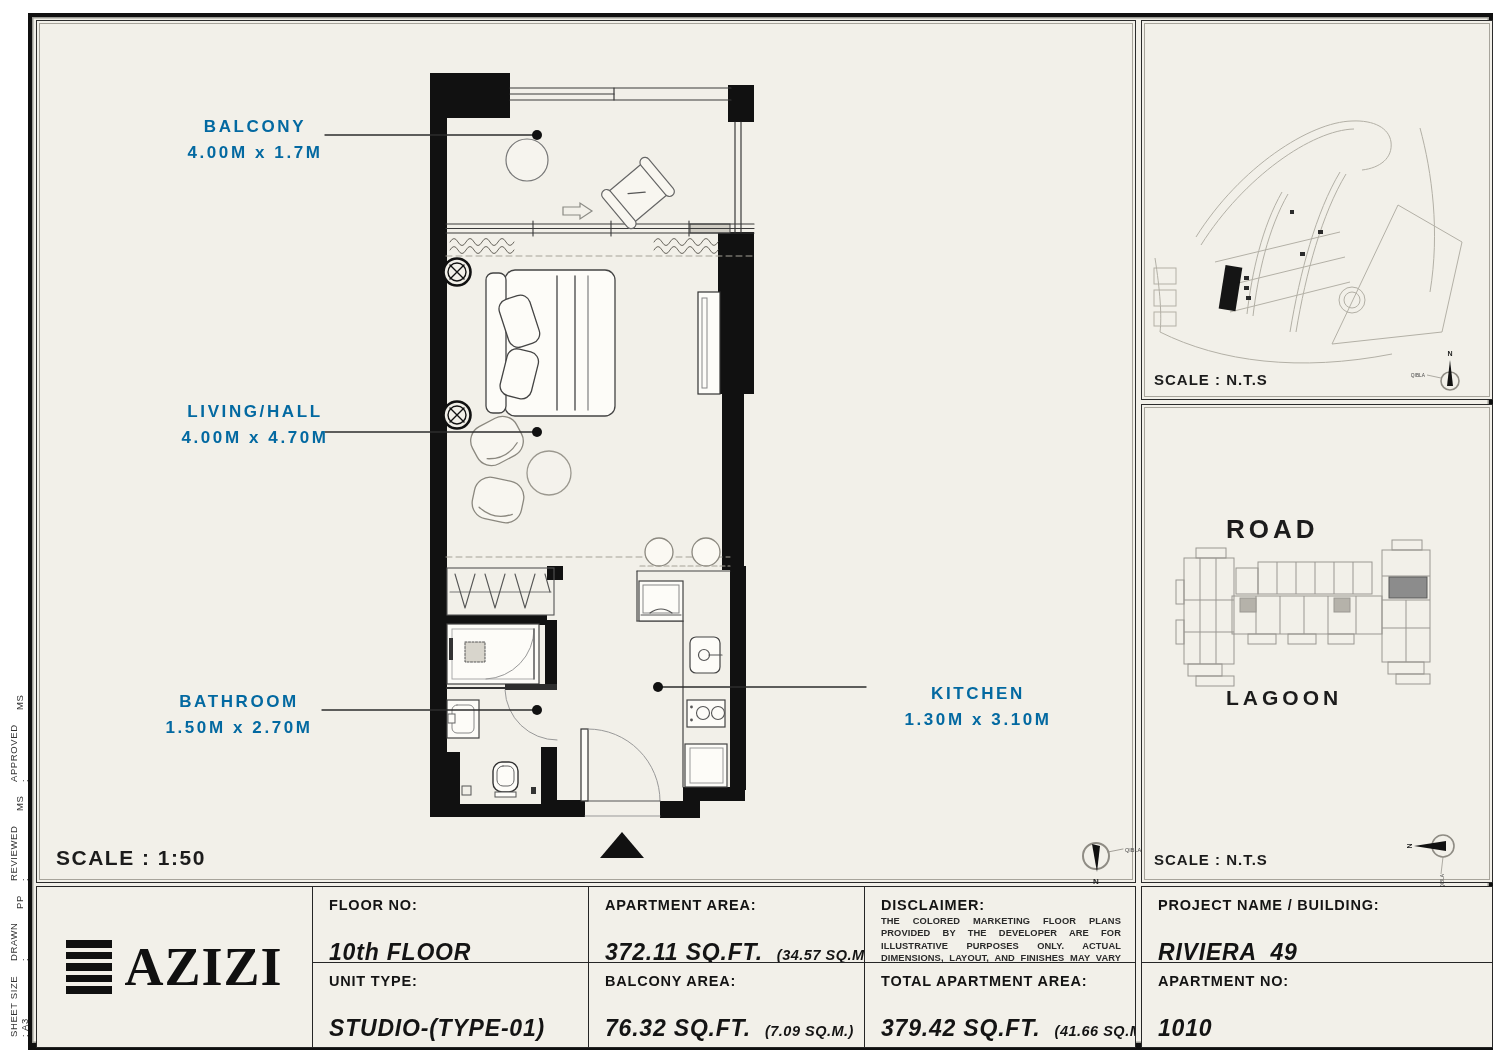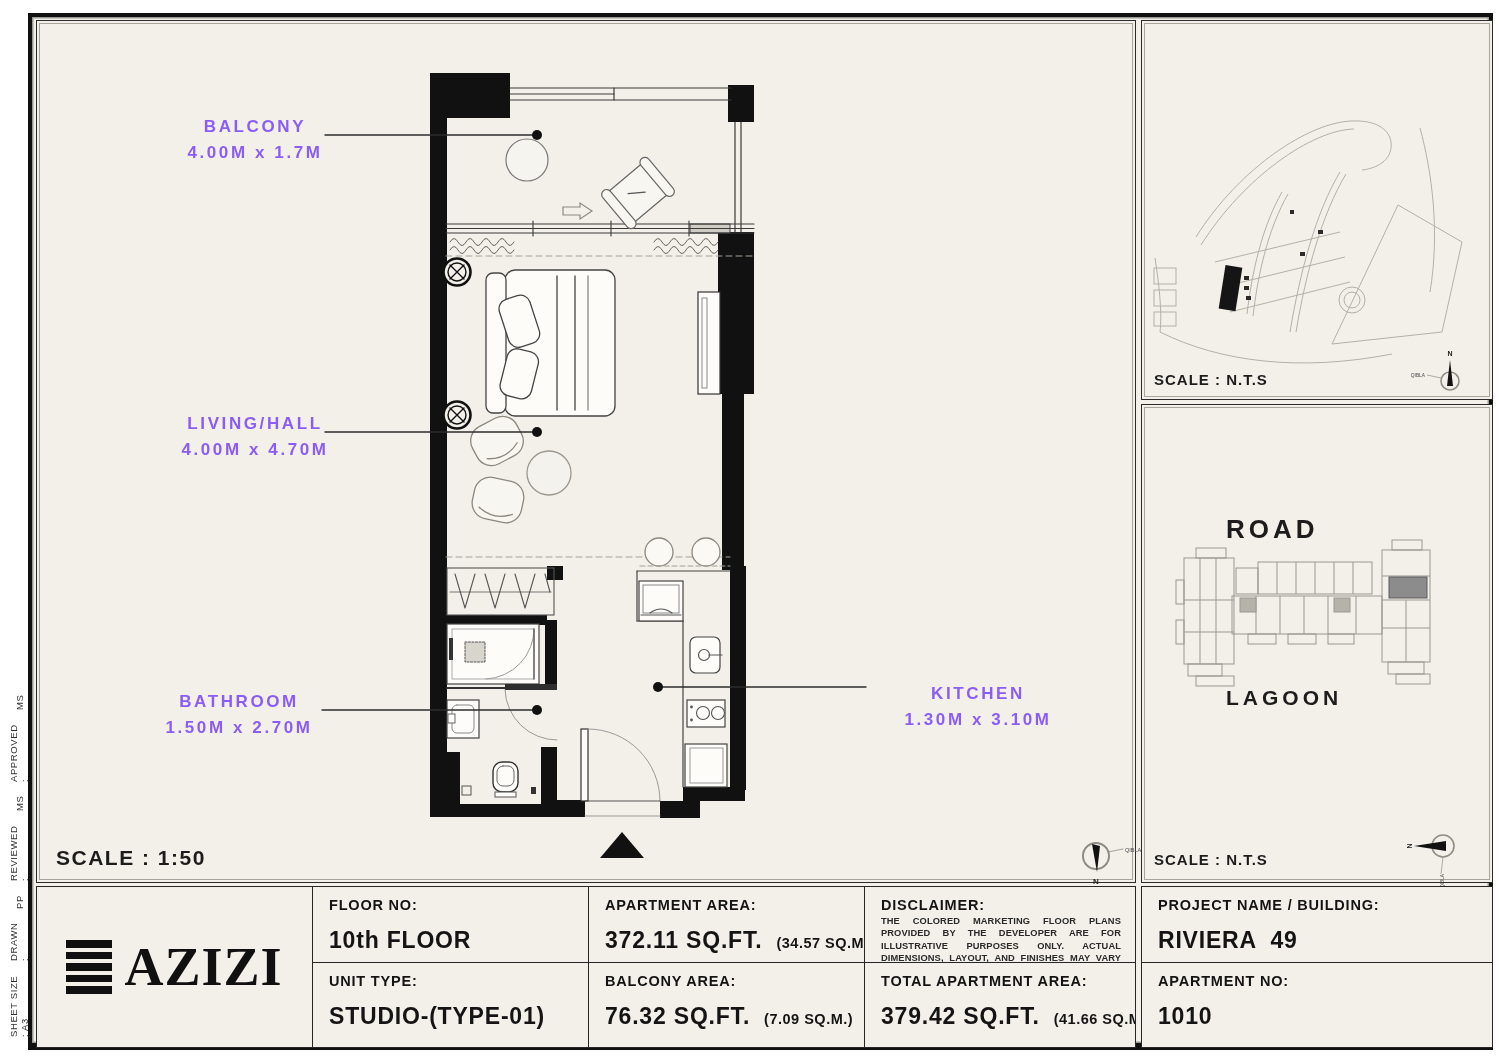--- a/index.html
+++ b/index.html
@@ -5,39 +5,39 @@
   html,body{margin:0;padding:0;background:#ffffff;}
   .page{position:relative;width:1500px;height:1061px;background:#ffffff;
         font-family:"Liberation Sans",sans-serif;color:#141414;overflow:hidden;}
   .frame{position:absolute;left:28px;top:13px;width:1457px;height:1026px;
          border:4px solid #101010;border-bottom-width:7px;background:#f2f0e9;
          box-shadow:inset 0 0 0 1.5px #9a9a94;}
   .panel{position:absolute;background:#f2f0e9;border:1.5px solid #2b2b2b;}
   .panel::after{content:"";position:absolute;inset:2px;border:1px solid #a7a49b;pointer-events:none;}
   svg.draw{position:absolute;left:0;top:0;z-index:3;}
   .lbl{position:absolute;z-index:4;text-align:center;font-weight:700;
-       font-size:17px;line-height:1.5;letter-spacing:2.6px;color:#8b5cf6;}
+       font-size:17px;line-height:1.5;letter-spacing:2.6px;color:#0369a1;}
   .scaletxt{position:absolute;z-index:4;font-weight:700;color:#1c1c1c;}
   .s150{left:56px;top:846px;font-size:21px;letter-spacing:1.5px;}
   .snts-top{left:1154px;top:371px;font-size:15px;letter-spacing:1px;}
   .snts-bot{left:1154px;top:851px;font-size:15px;letter-spacing:1px;}
   .road{left:1226px;top:514px;width:180px;font-size:26px;letter-spacing:4px;}
   .lagoon{left:1226px;top:686px;width:180px;font-size:21px;letter-spacing:4px;}
   
   .tbl{position:absolute;z-index:4;display:grid;background:#f2f0e9;border:1.5px solid #262626;}
   .tbl-left{left:36px;top:886px;width:1098px;height:160px;
             grid-template-columns:276px 276px 276px auto;grid-template-rows:76px auto;}
   .tbl-right{left:1141px;top:886px;width:350px;height:160px;
              grid-template-columns:auto;grid-template-rows:76px auto;}
   .cell{border-right:1.5px solid #262626;border-bottom:1.5px solid #262626;
         padding:10px 14px 6px 16px;position:relative;overflow:hidden;}
   .cell:last-child,.cell.norb{border-right:none;}
   .cell.norbtm{border-bottom:none;}
   .cell .flabel{font-size:14.5px;font-weight:700;letter-spacing:.8px;}
-  .cell .fvalue{font-size:23px;font-weight:700;letter-spacing:.8px;margin-top:14px;white-space:pre;}
+  .cell .fvalue{font-size:23px;font-weight:700;letter-spacing:.8px;margin-top:26px;white-space:pre;font-style:italic;}
   .cell .fmetric{font-size:14.5px;font-weight:700;letter-spacing:.5px;margin-left:14px;}
   .logo-cell{grid-row:1 / span 2;border-right:1.5px solid #262626;
              display:flex;align-items:center;justify-content:center;gap:12px;}
   .logo-bars{display:flex;flex-direction:column;gap:4px;}
   .logo-bars i{display:block;width:46px;height:7.5px;background:#101010;}
   .logo-word{font-family:"Liberation Serif",serif;font-weight:700;font-size:54px;
              letter-spacing:1px;transform:scaleY(1.02);color:#101010;}
   .disc-cell .dtext{font-size:9.3px;line-height:1.32;font-weight:700;color:#2a2a2a;
                     text-align:justify;margin-top:2px;letter-spacing:.1px;}
   
@@ -355,21 +355,21 @@
         <text x="1409" y="849" font-size="7" font-weight="bold" text-anchor="middle" fill="#222" stroke="none" transform="rotate(-90 1409 846)">N</text>
         <text x="1441" y="884" font-size="4.8" text-anchor="middle" fill="#444" stroke="none" transform="rotate(-90 1441 881)">QIBLA</text>
       </g>
     </g>
   </svg>
 
   <div class="lbl" style="left:150px;top:114px;width:210px;">
     <div>BALCONY</div>
     <div>4.00M x 1.7M</div>
   </div>
-  <div class="lbl" style="left:150px;top:411px;width:210px;">
+  <div class="lbl" style="left:150px;top:399px;width:210px;">
     <div>LIVING/HALL</div>
     <div>4.00M x 4.70M</div>
   </div>
   <div class="lbl" style="left:134px;top:689px;width:210px;">
     <div>BATHROOM</div>
     <div>1.50M x 2.70M</div>
   </div>
   <div class="lbl" style="left:868px;top:665px;width:220px;margin-top:16px;">
     <div>KITCHEN</div>
     <div>1.30M x 3.10M</div>

